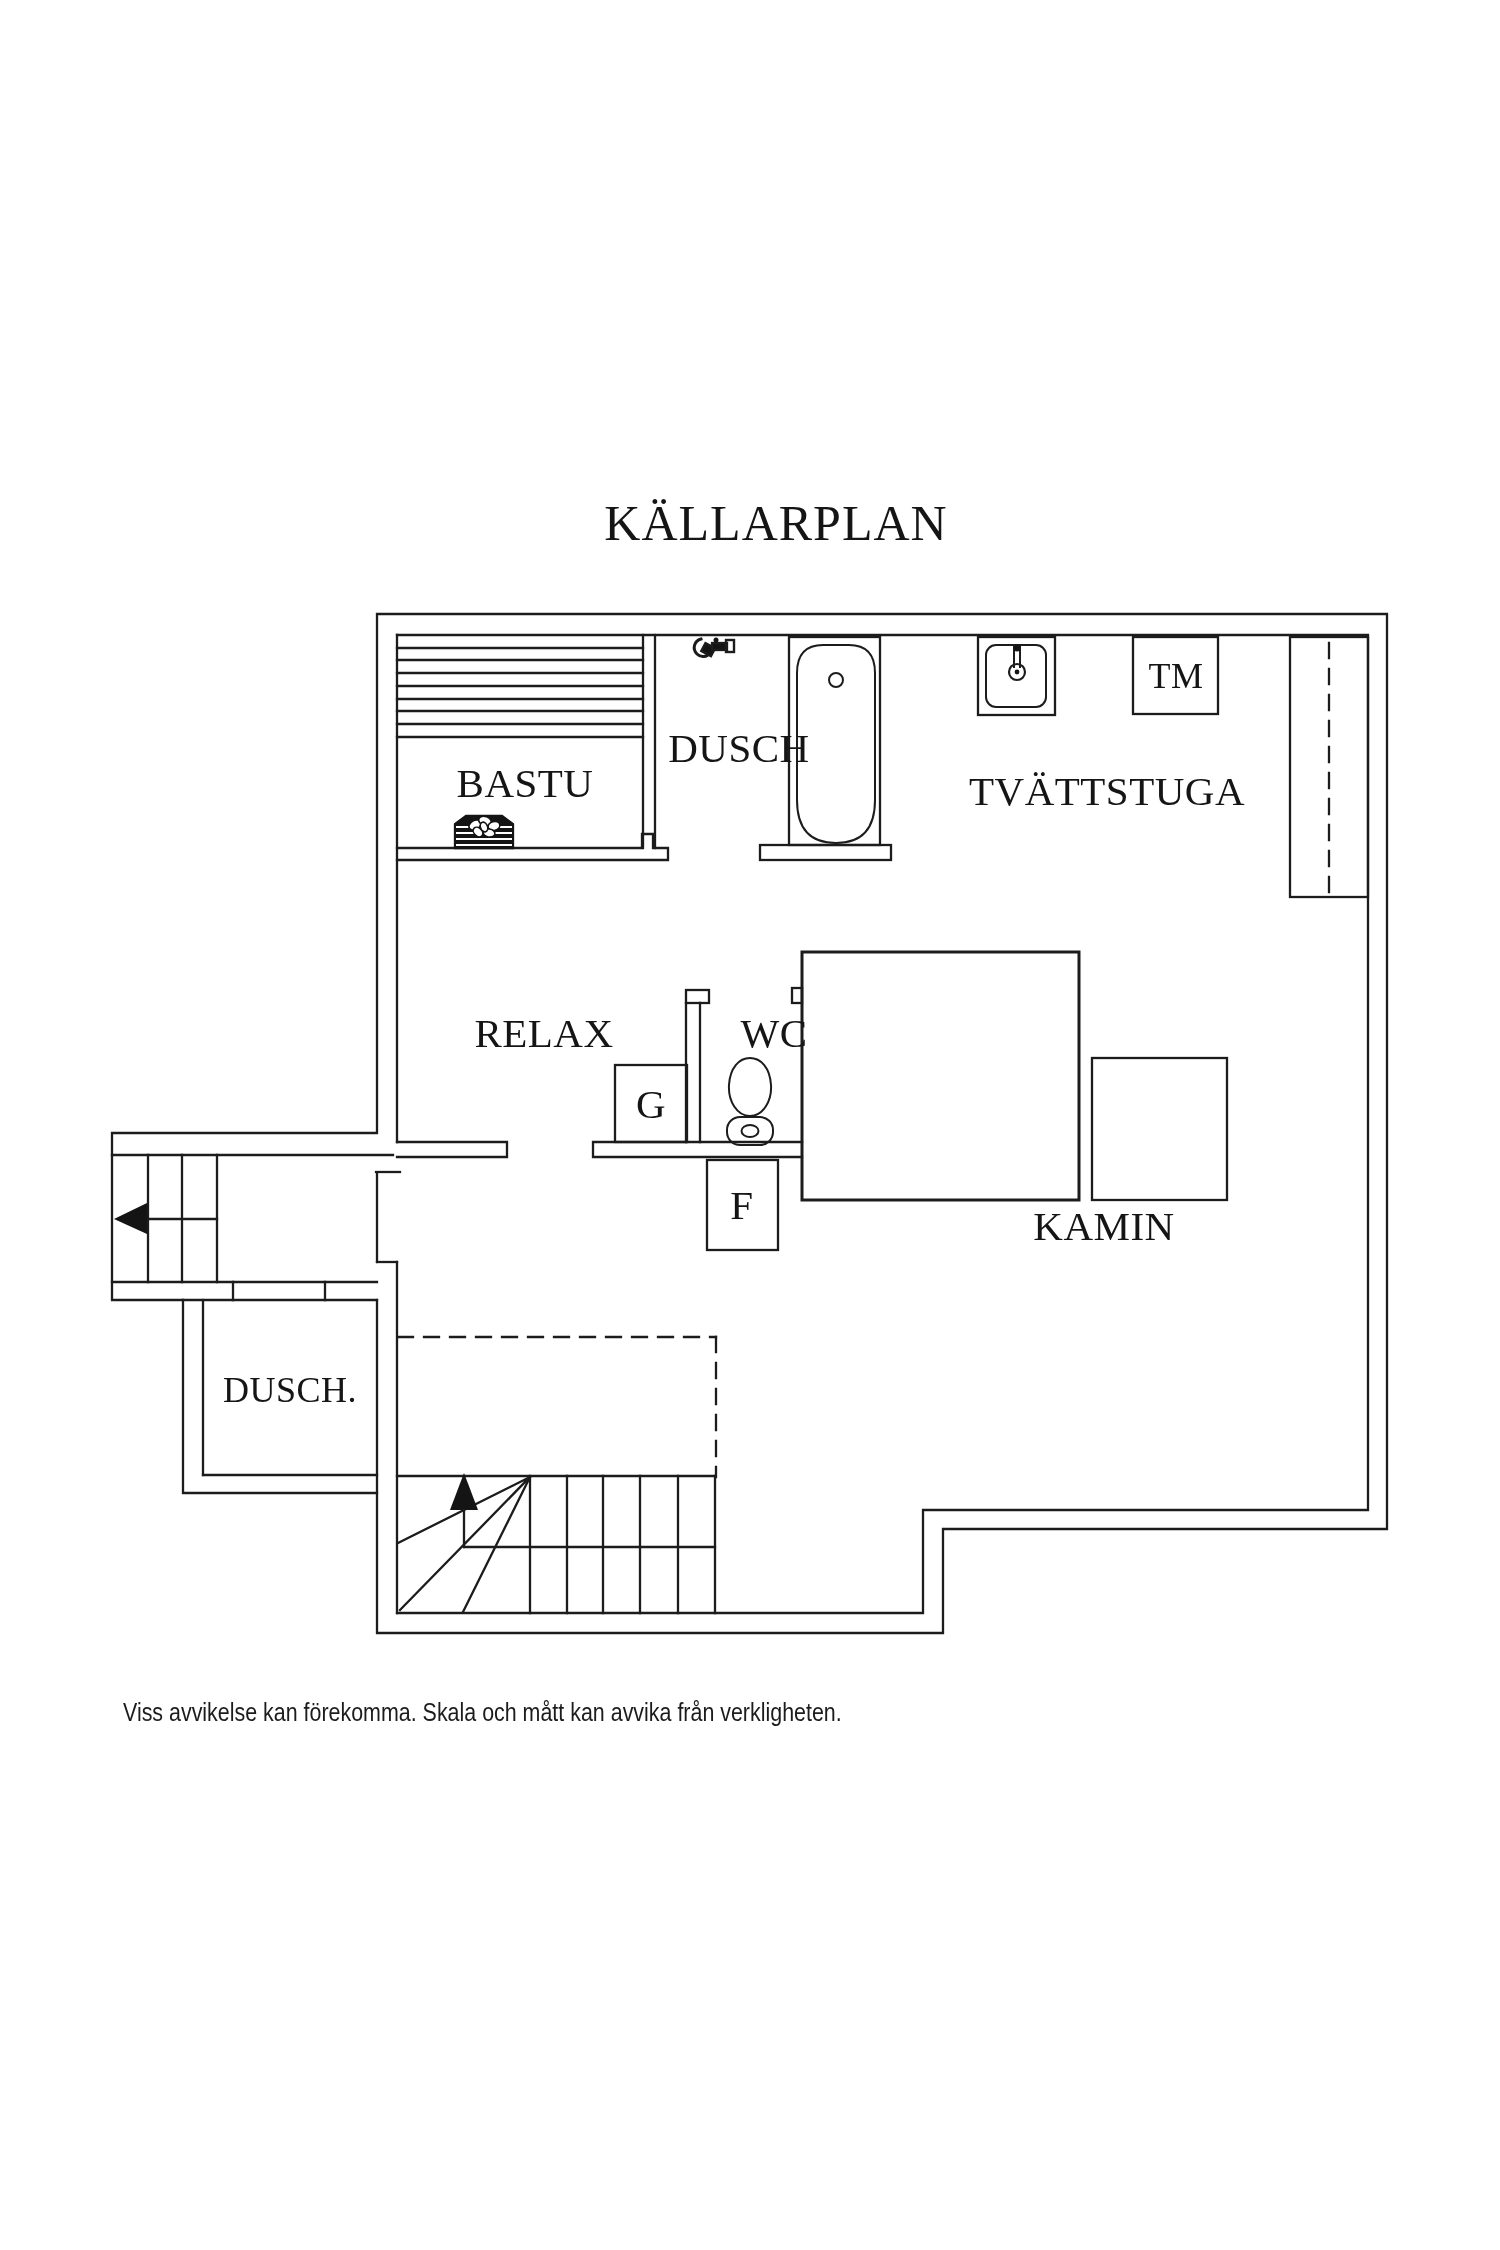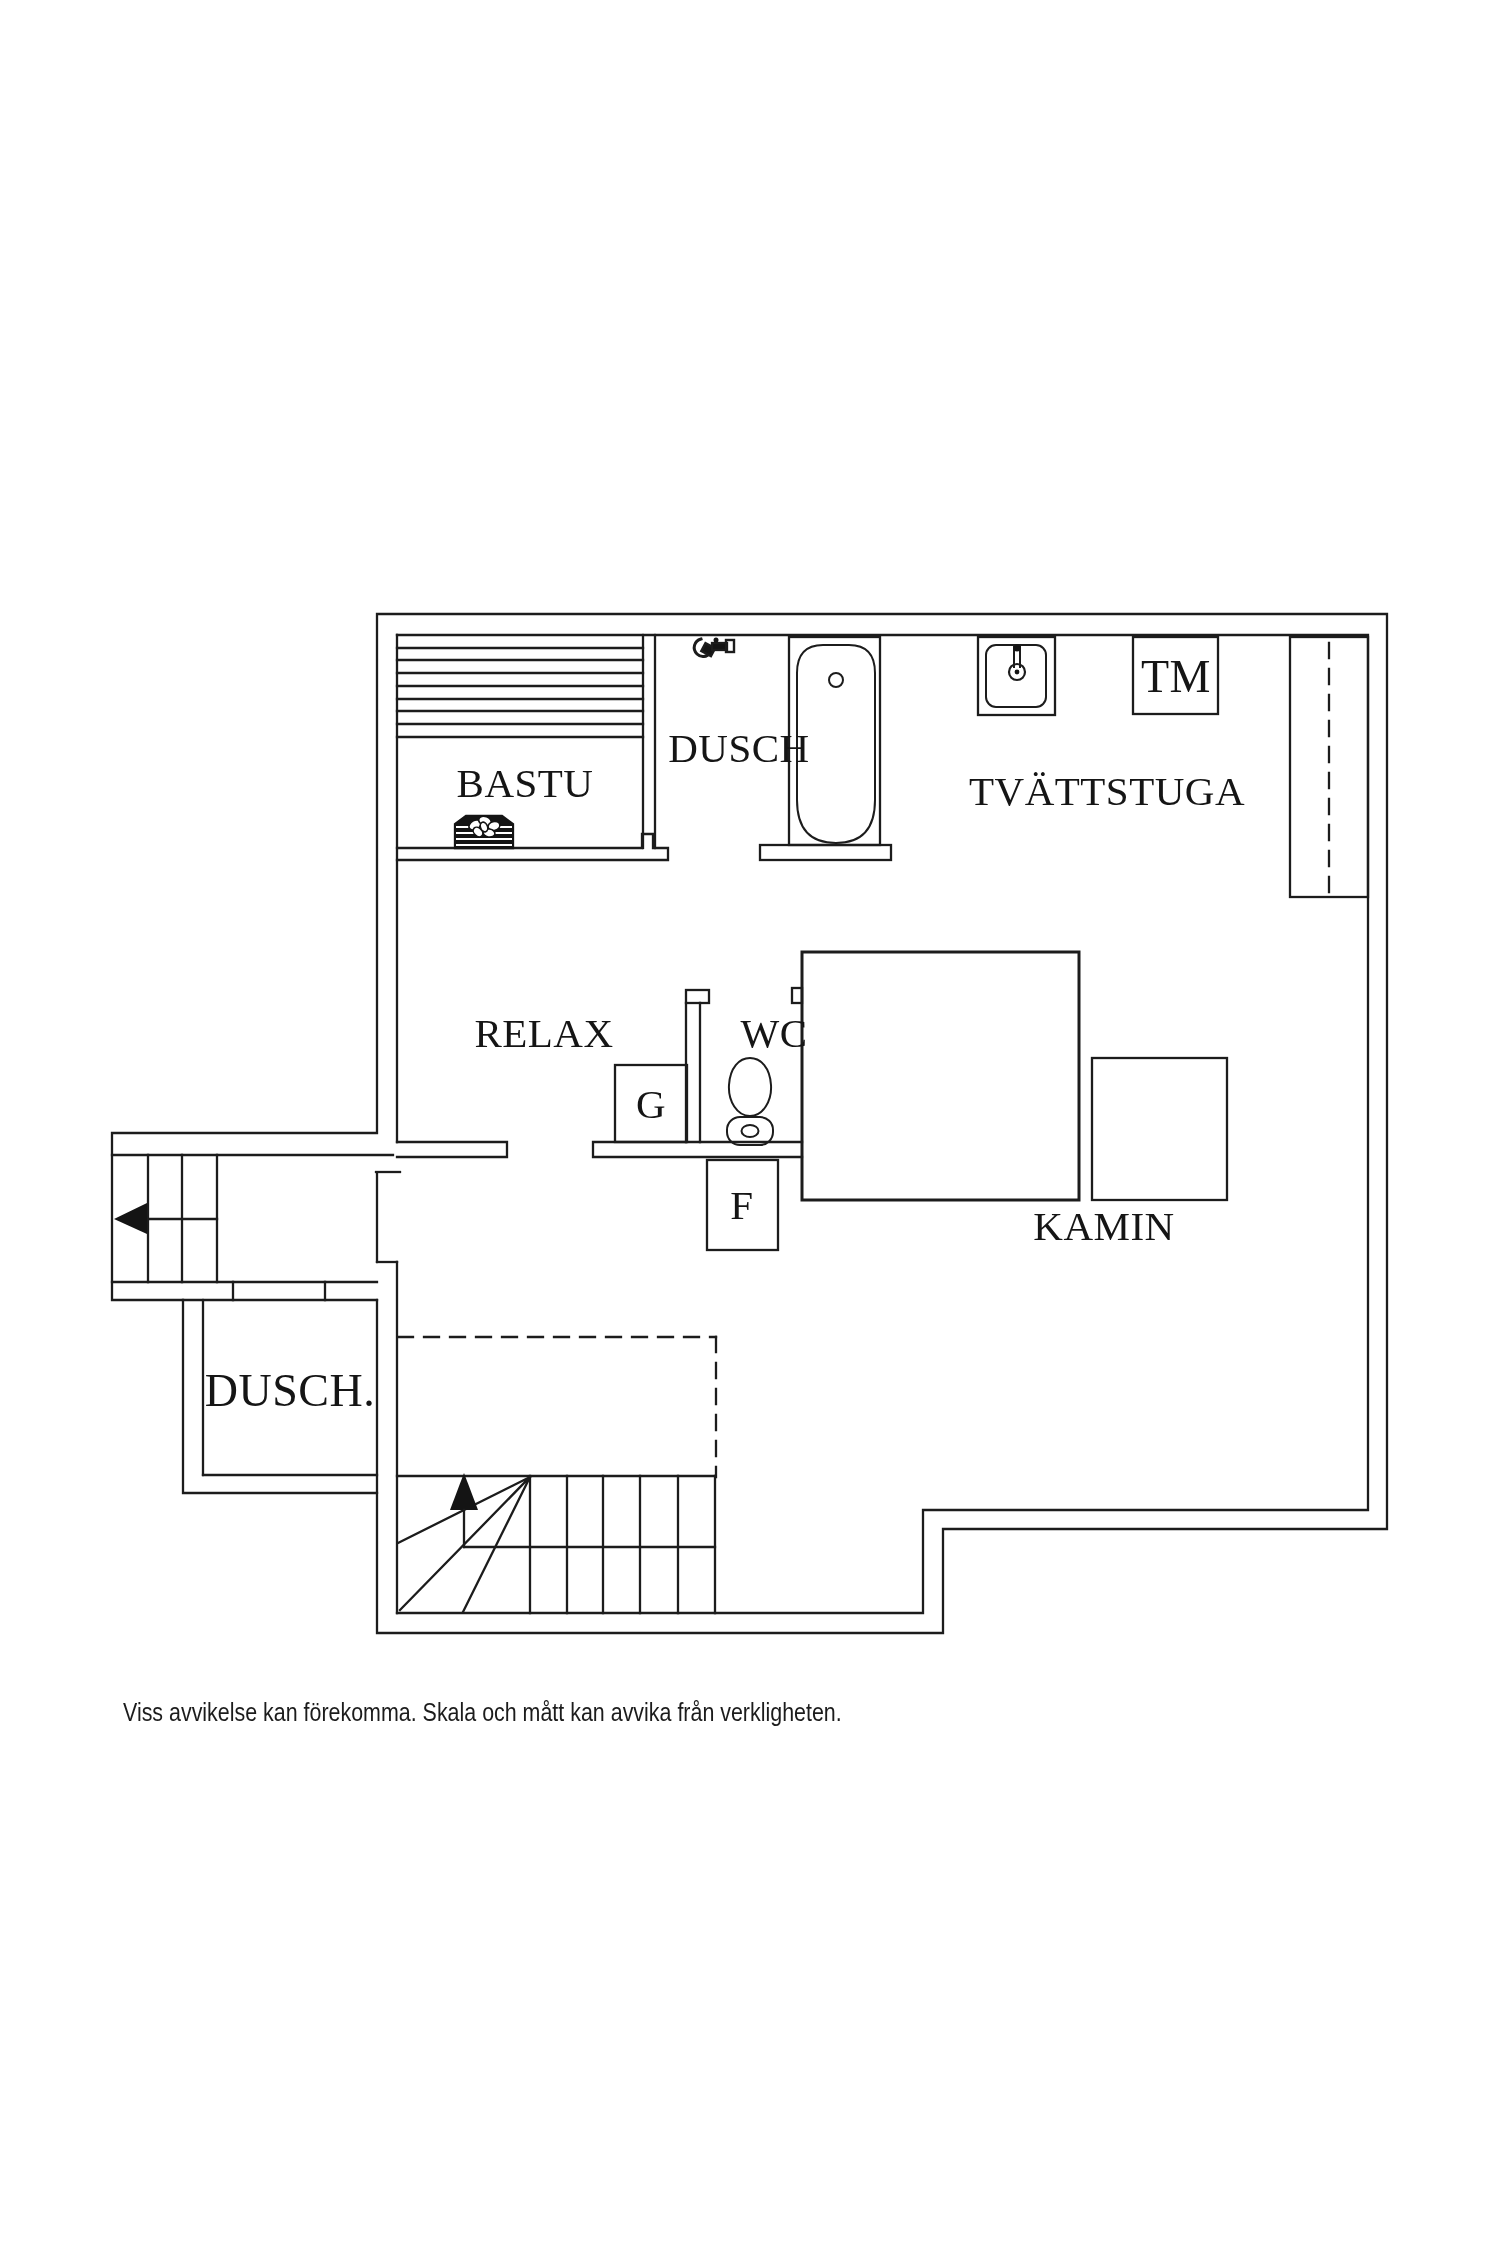--- a/index.html
+++ b/index.html
@@ -3,21 +3,21 @@
 <meta charset="utf-8">
 <style>
   html,body{margin:0;padding:0;background:#ffffff;}
   #canvas{position:relative;width:1500px;height:2250px;background:#ffffff;overflow:hidden;
           font-family:"Liberation Serif","DejaVu Serif",serif;color:#1c1c1c;}
   #plan-svg{position:absolute;left:0;top:0;}
   .lbl{position:absolute;transform:translate(-50%,-50%);white-space:nowrap;
        font-family:"Liberation Serif","DejaVu Serif",serif;color:#151515;letter-spacing:0.5px;}
   .lbl-title{font-size:50px;letter-spacing:1px;}
   .lbl-room{font-size:41px;}
-  .lbl-small{font-size:46px;}
+  .lbl-small{font-size:36px;}
   .lbl-note{position:absolute;transform:translateY(-50%) scaleX(0.84);transform-origin:left center;
        font-family:"Liberation Sans","DejaVu Sans",sans-serif;font-size:25.5px;color:#1c1c1c;letter-spacing:0;}
 </style>
 </head>
 <body>
 
 <div id="canvas">
 
   <svg id="plan-svg" width="1500" height="2250" viewBox="0 0 1500 2250" fill="none" stroke="#1c1c1c" stroke-width="2.3" stroke-linecap="square">
 
@@ -153,20 +153,21 @@
       <polygon points="114,1219 147,1203 147,1234" fill="#141414" stroke="none"></polygon>
     </g>
 
     <g>
       <path d="M 203,1300 V 1475"></path>
       <path d="M 203,1475 H 377"></path>
       <path d="M 377,1300 V 1493"></path>
     </g>
   </svg>
 
+  <div class="lbl lbl-title" style="left:776px;top:523px;">KÄLLARPLAN</div>
 
   <div class="lbl lbl-room" style="left:525px;top:783px;">BASTU</div>
   <div class="lbl lbl-room" style="left:723px;top:748px;margin-left:16px;">DUSCH</div>
   <div class="lbl lbl-room" style="left:1107px;top:791px;">TVÄTTSTUGA</div>
   <div class="lbl lbl-room" style="left:544px;top:1033px;">RELAX</div>
   <div class="lbl lbl-room" style="left:774px;top:1033px;">WC</div>
   <div class="lbl lbl-small" style="left:290px;top:1390px;">DUSCH.</div>
 
   <div class="lbl lbl-small" style="left:1176px;top:676px;">TM</div>
   <div class="lbl lbl-room" style="left:651px;top:1104px;">G</div>

